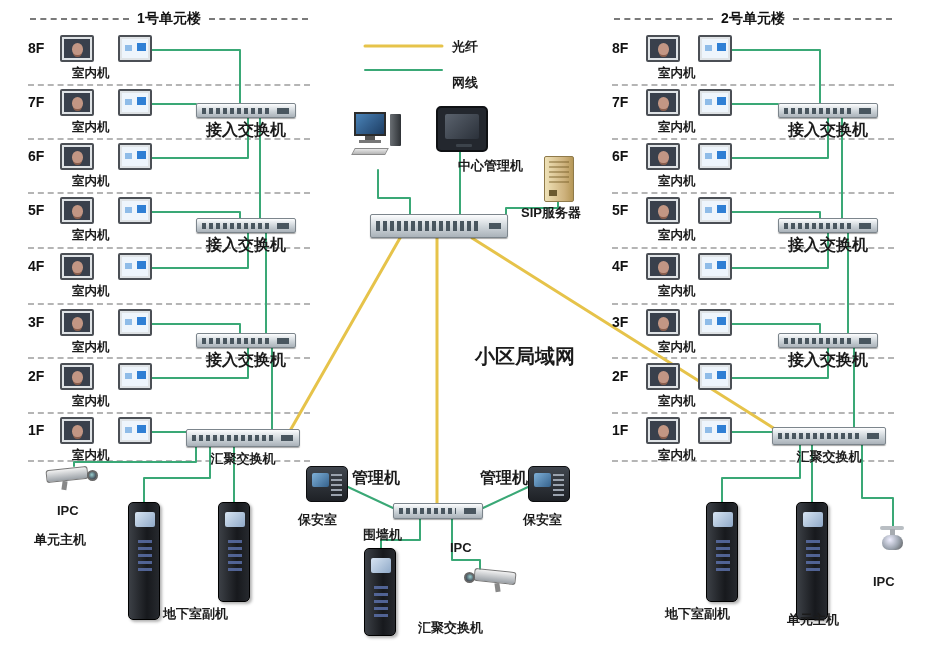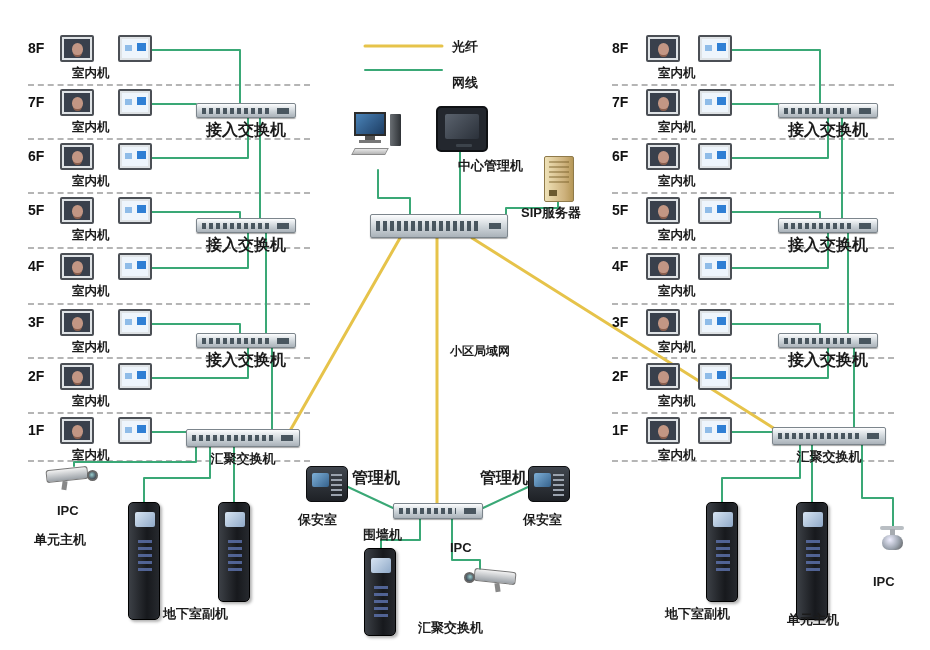--- a/index.html
+++ b/index.html
@@ -137,20 +137,30 @@
 
     <polyline class="cable" points="842,118 842,218" stroke="#3aa876"></polyline>
     <polyline class="cable" points="848,233 848,333" stroke="#3aa876"></polyline>
     <polyline class="cable" points="854,348 854,427" stroke="#3aa876"></polyline>
 
     <polyline class="cable" points="800,445 800,478 722,478 722,504" stroke="#3aa876"></polyline>
     <polyline class="cable" points="812,445 812,504" stroke="#3aa876"></polyline>
     <polyline class="cable" points="862,445 862,498 893,498 893,527" stroke="#3aa876"></polyline>
   </svg>
 
+  <div class="bldg-title" style="left:30px;top:10px;width:278px">
+    <span class="dash"></span>
+    <span>1号单元楼</span>
+    <span class="dash"></span>
+  </div>
+  <div class="bldg-title" style="left:614px;top:10px;width:278px">
+    <span class="dash"></span>
+    <span>2号单元楼</span>
+    <span class="dash"></span>
+  </div>
 
   <span class="lbl" style="left:452px;top:38px">光纤</span>
   <span class="lbl" style="left:452px;top:74px">网线</span>
 
   <div class="floor-row" style="left:28px;top:32px">
     <span class="floor-lbl">8F</span>
     <div class="monitor face" style="left:32px"></div>
     <div class="monitor ui" style="left:90px"></div>
     <span class="dev-lbl" style="left:44px">室内机</span>
   </div>
@@ -273,21 +283,21 @@
   </div>
 
   <div class="crt" style="left:436px;top:106px"></div>
   <span class="lbl" style="left:458px;top:157px">中心管理机</span>
 
   <div class="server" style="left:544px;top:156px"></div>
   <span class="lbl" style="left:521px;top:204px">SIP服务器</span>
 
   <div class="sw core" style="left:370px;top:214px;width:138px;height:24px"></div>
 
-  <span class="lbl" style="left:450px;top:343px;font-size:12px">小区局域网</span>
+  <span class="lbl" style="left:475px;top:343px;font-size:20px">小区局域网</span>
 
   <div class="guard" style="left:306px;top:466px"></div>
   <span class="lbl sm" style="left:352px;top:468px">管理机</span>
   <span class="lbl" style="left:298px;top:511px">保安室</span>
 
   <div class="guard" style="left:528px;top:466px"></div>
   <span class="lbl sm" style="left:480px;top:468px">管理机</span>
   <span class="lbl" style="left:523px;top:511px">保安室</span>
 
   <div class="sw" style="left:393px;top:503px;width:90px;height:16px"></div>

